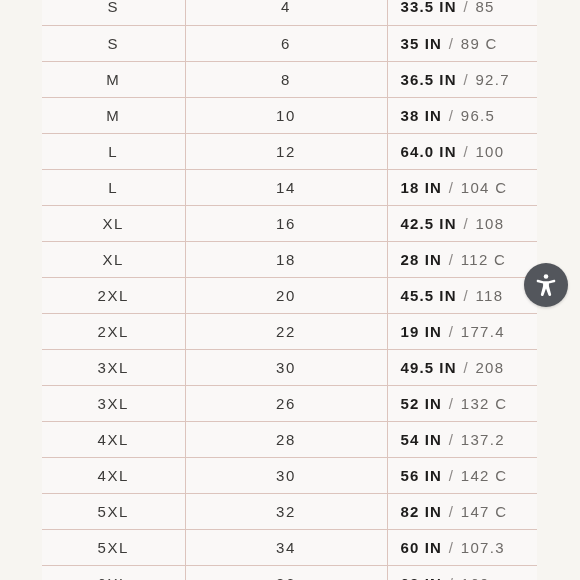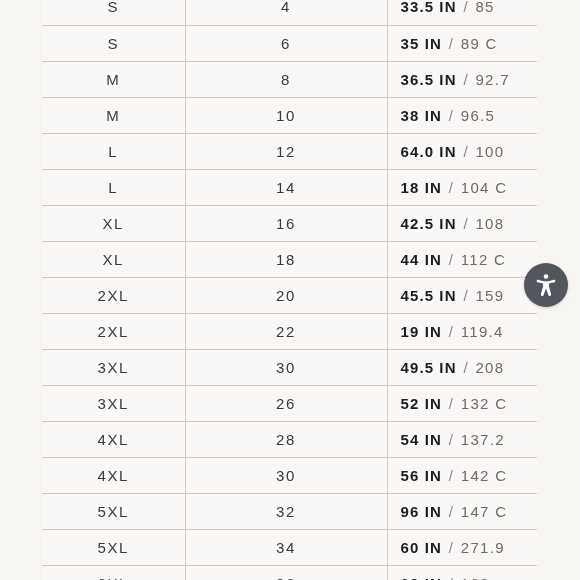--- a/index.html
+++ b/index.html
@@ -166,31 +166,31 @@
             <td class="cell-meas"><span class="in">18 IN</span> <span class="sep">/</span> <span class="cm">104 C</span></td>
           </tr>
           <tr>
             <td class="cell-size">XL</td>
             <td class="cell-num">16</td>
             <td class="cell-meas"><span class="in">42.5 IN</span> <span class="sep">/</span> <span class="cm">108</span></td>
           </tr>
           <tr>
             <td class="cell-size">XL</td>
             <td class="cell-num">18</td>
-            <td class="cell-meas"><span class="in">44 IN</span> <span class="sep">/</span> <span class="cm">112 C</span></td>
+            <td class="cell-meas"><span class="in">28 IN</span> <span class="sep">/</span> <span class="cm">112 C</span></td>
           </tr>
           <tr>
             <td class="cell-size">2XL</td>
             <td class="cell-num">20</td>
-            <td class="cell-meas"><span class="in">45.5 IN</span> <span class="sep">/</span> <span class="cm">159</span></td>
+            <td class="cell-meas"><span class="in">45.5 IN</span> <span class="sep">/</span> <span class="cm">118</span></td>
           </tr>
           <tr>
             <td class="cell-size">2XL</td>
             <td class="cell-num">22</td>
-            <td class="cell-meas"><span class="in">19 IN</span> <span class="sep">/</span> <span class="cm">119.4</span></td>
+            <td class="cell-meas"><span class="in">19 IN</span> <span class="sep">/</span> <span class="cm">177.4</span></td>
           </tr>
           <tr>
             <td class="cell-size">3XL</td>
             <td class="cell-num">30</td>
             <td class="cell-meas"><span class="in">49.5 IN</span> <span class="sep">/</span> <span class="cm">208</span></td>
           </tr>
           <tr>
             <td class="cell-size">3XL</td>
             <td class="cell-num">26</td>
             <td class="cell-meas"><span class="in">52 IN</span> <span class="sep">/</span> <span class="cm">132 C</span></td>
@@ -201,26 +201,26 @@
             <td class="cell-meas"><span class="in">54 IN</span> <span class="sep">/</span> <span class="cm">137.2</span></td>
           </tr>
           <tr>
             <td class="cell-size">4XL</td>
             <td class="cell-num">30</td>
             <td class="cell-meas"><span class="in">56 IN</span> <span class="sep">/</span> <span class="cm">142 C</span></td>
           </tr>
           <tr>
             <td class="cell-size">5XL</td>
             <td class="cell-num">32</td>
-            <td class="cell-meas"><span class="in">96 IN</span> <span class="sep">/</span> <span class="cm">147 C</span></td>
+            <td class="cell-meas"><span class="in">82 IN</span> <span class="sep">/</span> <span class="cm">147 C</span></td>
           </tr>
           <tr>
             <td class="cell-size">5XL</td>
             <td class="cell-num">34</td>
-            <td class="cell-meas"><span class="in">60 IN</span> <span class="sep">/</span> <span class="cm">271.9</span></td>
+            <td class="cell-meas"><span class="in">60 IN</span> <span class="sep">/</span> <span class="cm">107.3</span></td>
           </tr>
           <tr>
             <td class="cell-size">6XL</td>
             <td class="cell-num">36</td>
             <td class="cell-meas"><span class="in">62 IN</span> <span class="sep">/</span> <span class="cm">160</span></td>
           </tr>
         </tbody>
     </table>
   </div>
 

